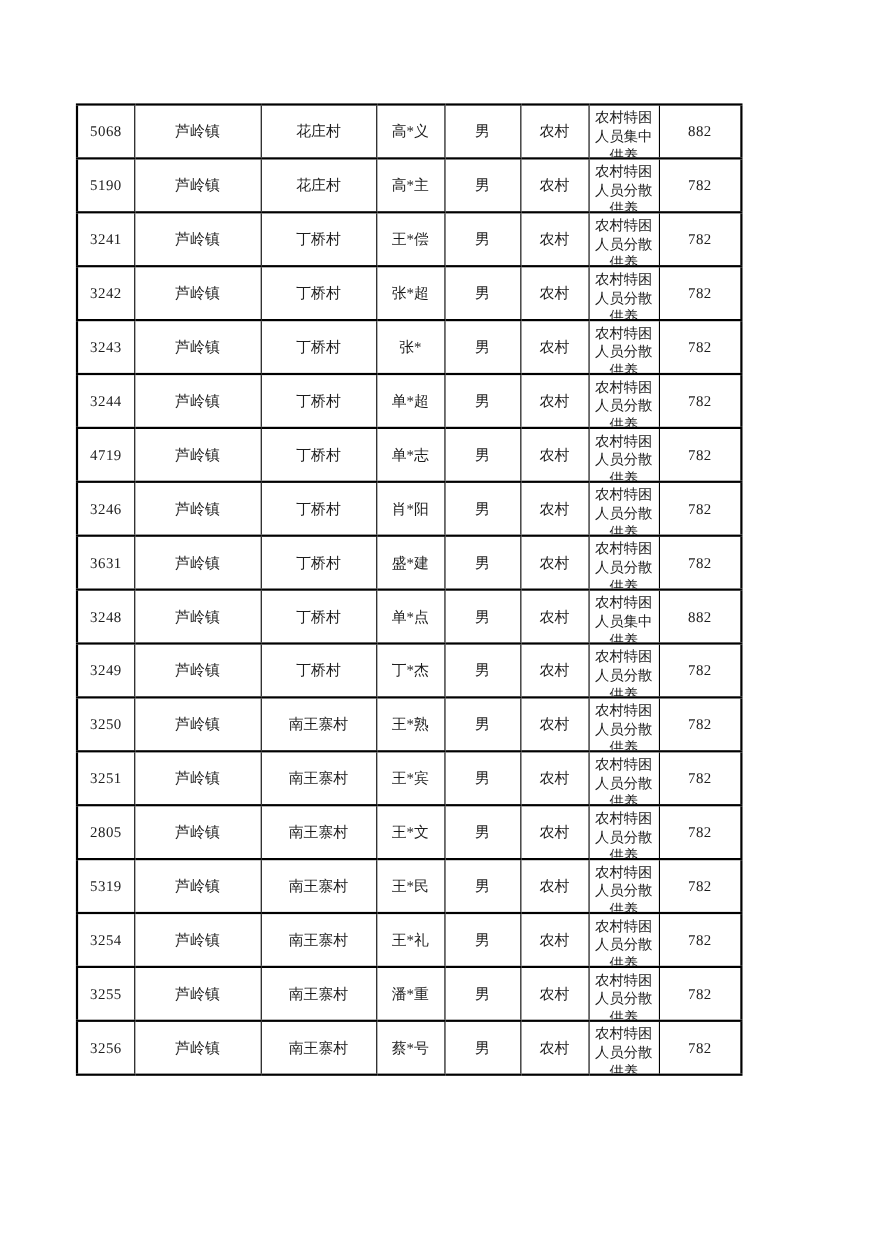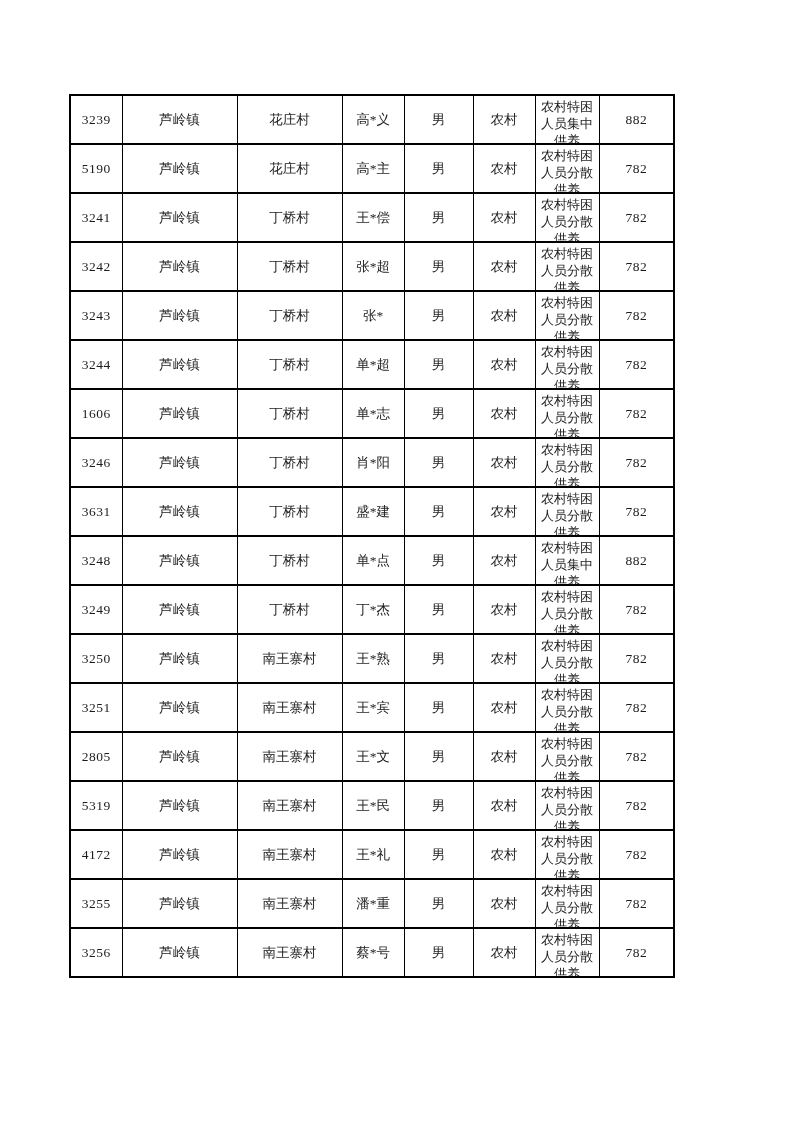--- a/index.html
+++ b/index.html
@@ -71,21 +71,21 @@
       <col style="width:115px">
       <col style="width:105px">
       <col style="width:62px">
       <col style="width:69px">
       <col style="width:62px">
       <col style="width:64px">
       <col style="width:75px">
     </colgroup>
     <tbody>
         <tr>
-          <td class="num">3239</td>
+          <td class="num">5068</td>
           <td>芦岭镇</td>
           <td>花庄村</td>
           <td>高*义</td>
           <td>男</td>
           <td>农村</td>
           <td class="cat">
             <div class="cat-clip">农村特困人员集中供养</div>
           </td>
           <td class="num">882</td>
         </tr>
@@ -143,21 +143,21 @@
           <td>丁桥村</td>
           <td>单*超</td>
           <td>男</td>
           <td>农村</td>
           <td class="cat">
             <div class="cat-clip">农村特困人员分散供养</div>
           </td>
           <td class="num">782</td>
         </tr>
         <tr>
-          <td class="num">1606</td>
+          <td class="num">4719</td>
           <td>芦岭镇</td>
           <td>丁桥村</td>
           <td>单*志</td>
           <td>男</td>
           <td>农村</td>
           <td class="cat">
             <div class="cat-clip">农村特困人员分散供养</div>
           </td>
           <td class="num">782</td>
         </tr>
@@ -251,21 +251,21 @@
           <td>南王寨村</td>
           <td>王*民</td>
           <td>男</td>
           <td>农村</td>
           <td class="cat">
             <div class="cat-clip">农村特困人员分散供养</div>
           </td>
           <td class="num">782</td>
         </tr>
         <tr>
-          <td class="num">4172</td>
+          <td class="num">3254</td>
           <td>芦岭镇</td>
           <td>南王寨村</td>
           <td>王*礼</td>
           <td>男</td>
           <td>农村</td>
           <td class="cat">
             <div class="cat-clip">农村特困人员分散供养</div>
           </td>
           <td class="num">782</td>
         </tr>

